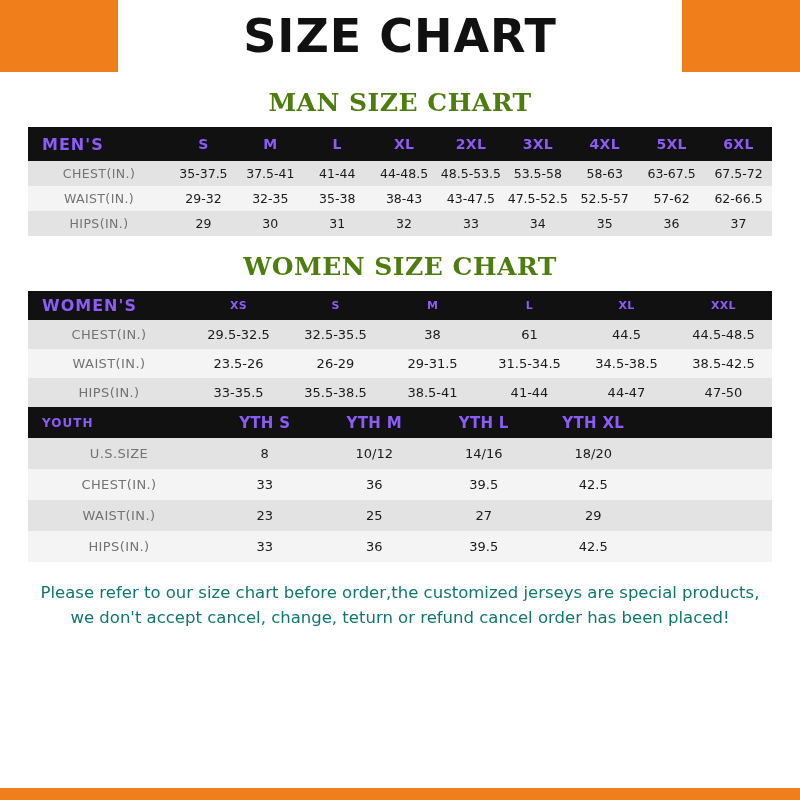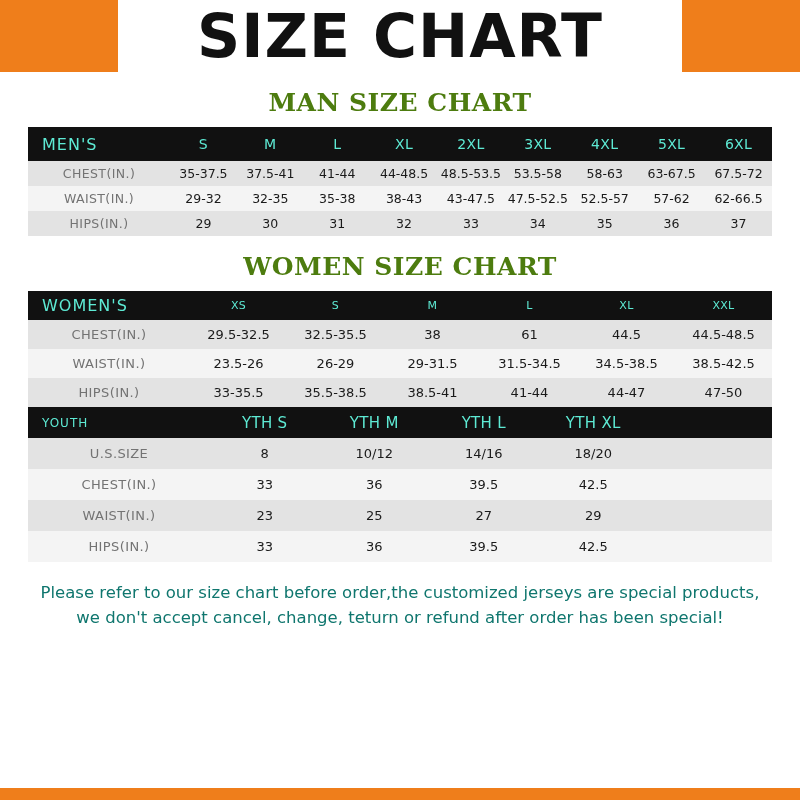--- a/index.html
+++ b/index.html
@@ -37,21 +37,21 @@
     width: 118px;
     background: #ef7e1b;
   }
   .banner .stripe-left { left: 0; }
   .banner .stripe-right { right: 0; }
   .banner-title {
     position: relative;
     z-index: 2;
     font-family: "DejaVu Sans", sans-serif;
     font-weight: bold;
-    font-size: 60px;
+    font-size: 46px;
     letter-spacing: 1px;
     color: #111111;
     text-align: right;
     line-height: 72px;
   }
 
   
   .section-title {
     text-align: center;
     font-family: "DejaVu Serif", serif;
@@ -79,22 +79,22 @@
     font-family: "DejaVu Sans", sans-serif;
     font-size: 12.5px;
     color: #1a1a1a;
     padding: 0;
     height: 25px;
     vertical-align: middle;
     white-space: nowrap;
   }
   table.chart thead th {
     background: #111111;
-    color: #5eead4;
-    font-weight: normal;
+    color: #8b5cf6;
+    font-weight: bold;
     font-size: 14px;
     height: 34px;
     letter-spacing: 0.3px;
   }
   table.chart thead th.corner {
     text-align: left;
     padding-left: 14px;
     font-size: 16px;
     letter-spacing: 1px;
   }
@@ -291,17 +291,17 @@
           <td>39.5</td>
           <td>42.5</td>
           <td></td>
         </tr>
       </tbody>
     </table>
   </div>
 
   <div class="footer-note">
     <div>Please refer to our size chart before order,the customized jerseys are special products,</div>
-    <div>we don't accept cancel, change, teturn or refund after order has been special!</div>
+    <div>we don't accept cancel, change, teturn or refund cancel order has been placed!</div>
   </div>
 
   <div class="bottom-bar"></div>
 </div>
 
 </body></html>

